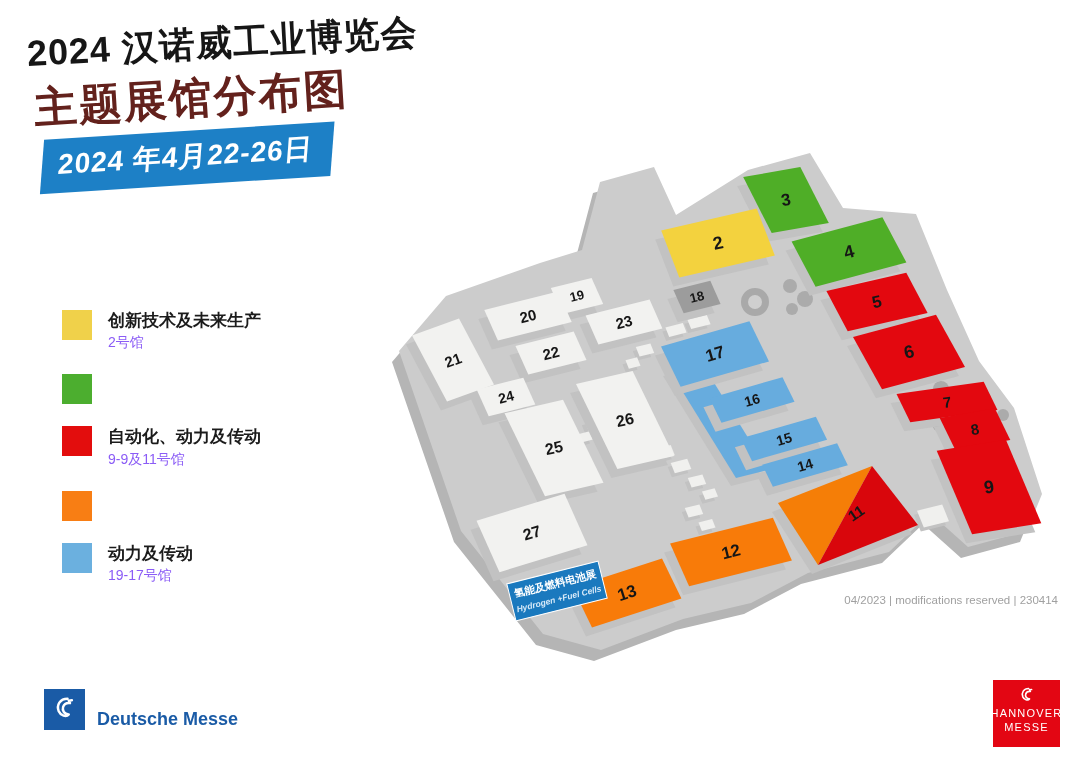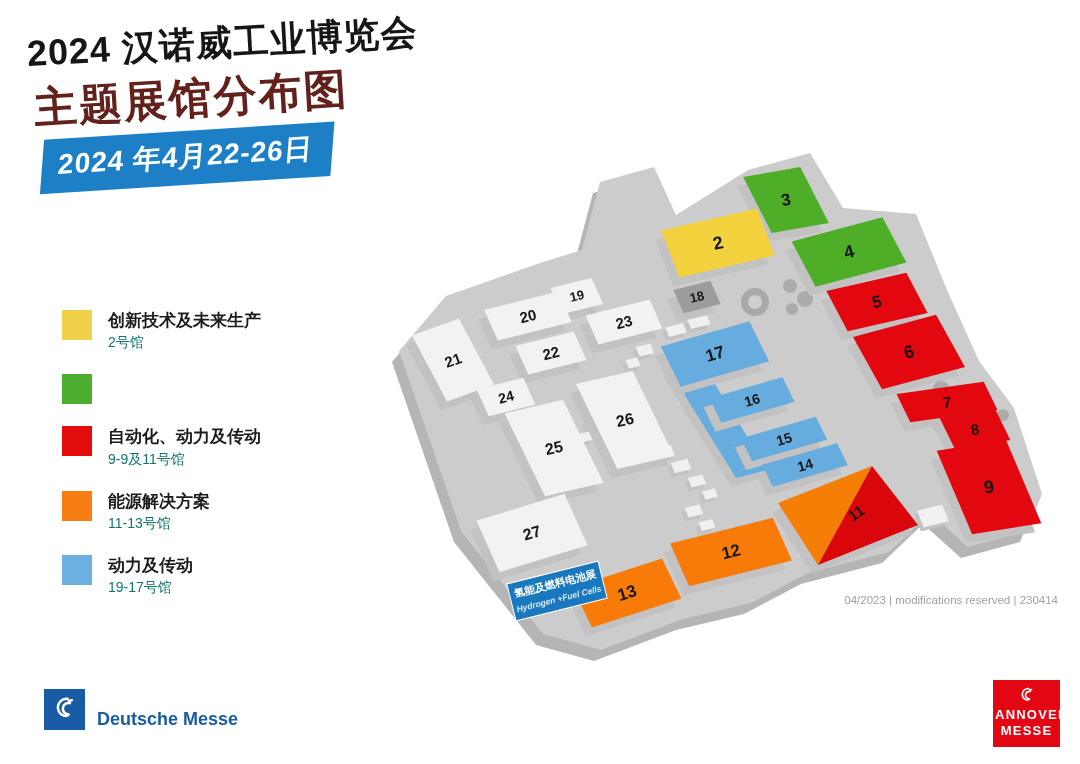--- a/index.html
+++ b/index.html
@@ -22,32 +22,32 @@
   .banner{
     position:absolute;left:42px;top:140px;background:#1D80C6;color:#ffffff;
     font-size:28px;font-weight:700;letter-spacing:1px;padding:7px 20px 9px 16px;
     transform:rotate(-3.6deg) skewX(-8deg);transform-origin:left center;white-space:nowrap;
   }
 
   .legend{position:absolute;left:62px;top:283px;margin-top:27px;}
   .legend-row{display:flex;align-items:flex-start;gap:16px;margin-bottom:22px;}
   .swatch{width:30px;height:30px;flex:none;}
   .legend-title{font-size:17px;font-weight:700;color:#1b1b1b;line-height:1.25;white-space:nowrap;}
-  .legend-sub{font-size:14px;font-weight:400;color:#0f766e;margin-top:3px;}
+  .legend-sub{font-size:14px;font-weight:400;color:#8b5cf6;margin-top:3px;}
 
   .dm{position:absolute;left:44px;top:689px;display:flex;align-items:flex-end;gap:12px;}
   .dm-box{width:41px;height:41px;background:#1A5BA6;display:flex;align-items:center;justify-content:center;}
   .dm-text{font-size:18px;font-weight:700;color:#1A5BA6;white-space:nowrap;}
 
   .hm{
     position:absolute;left:993px;top:680px;width:67px;height:67px;background:#E30613;
     display:flex;flex-direction:column;align-items:center;justify-content:flex-start;
     padding-top:5px;box-sizing:border-box;color:#ffffff;
   }
-  .hm-line{font-size:13px;font-weight:700;letter-spacing:1.2px;line-height:1.25;}
+  .hm-line{font-size:11px;font-weight:400;letter-spacing:1.2px;line-height:1.25;}
 </style>
 </head>
 <body>
 
 <div class="page">
 
   <svg class="map-svg" viewBox="0 0 1080 764" aria-hidden="true">
       <g>
         <polygon points="593.0,193.0 647.0,178.0 669.0,226.0 741.0,181.0 803.0,164.0 836.0,219.0 909.0,225.0 940.0,301.0 972.0,372.0 1007.0,419.0 1035.0,505.0 1020.0,542.0 961.0,558.0 923.0,524.0 882.0,563.0 801.0,584.0 744.0,614.0 676.0,630.0 594.0,661.0 536.0,645.0 454.0,542.0 392.0,362.0 439.0,307.0 533.0,274.0 575.0,261.0" fill="#B5B5B5"></polygon>
         <polygon points="600.0,182.0 654.0,167.0 676.0,215.0 748.0,170.0 810.0,153.0 843.0,208.0 916.0,214.0 947.0,290.0 979.0,361.0 1014.0,408.0 1042.0,494.0 1027.0,531.0 968.0,547.0 930.0,513.0 889.0,552.0 808.0,573.0 751.0,603.0 683.0,619.0 601.0,650.0 543.0,634.0 461.0,531.0 399.0,351.0 446.0,296.0 540.0,263.0 582.0,250.0" fill="#CCCCCC"></polygon>
@@ -257,24 +257,20 @@
       </div>
       <div class="legend-row">
         <span class="swatch" style="background: rgb(227, 13, 13);"></span>
         <div>
           <div class="legend-title">自动化、动力及传动</div>
           <div class="legend-sub">9-9及11号馆</div>
         </div>
       </div>
       <div class="legend-row">
         <span class="swatch" style="background: rgb(248, 126, 20);"></span>
-        <div>
-          <div class="legend-title">能源解决方案</div>
-          <div class="legend-sub">11-13号馆</div>
-        </div>
       </div>
       <div class="legend-row">
         <span class="swatch" style="background: rgb(107, 176, 223);"></span>
         <div>
           <div class="legend-title">动力及传动</div>
           <div class="legend-sub">19-17号馆</div>
         </div>
       </div>
     </div>
 

